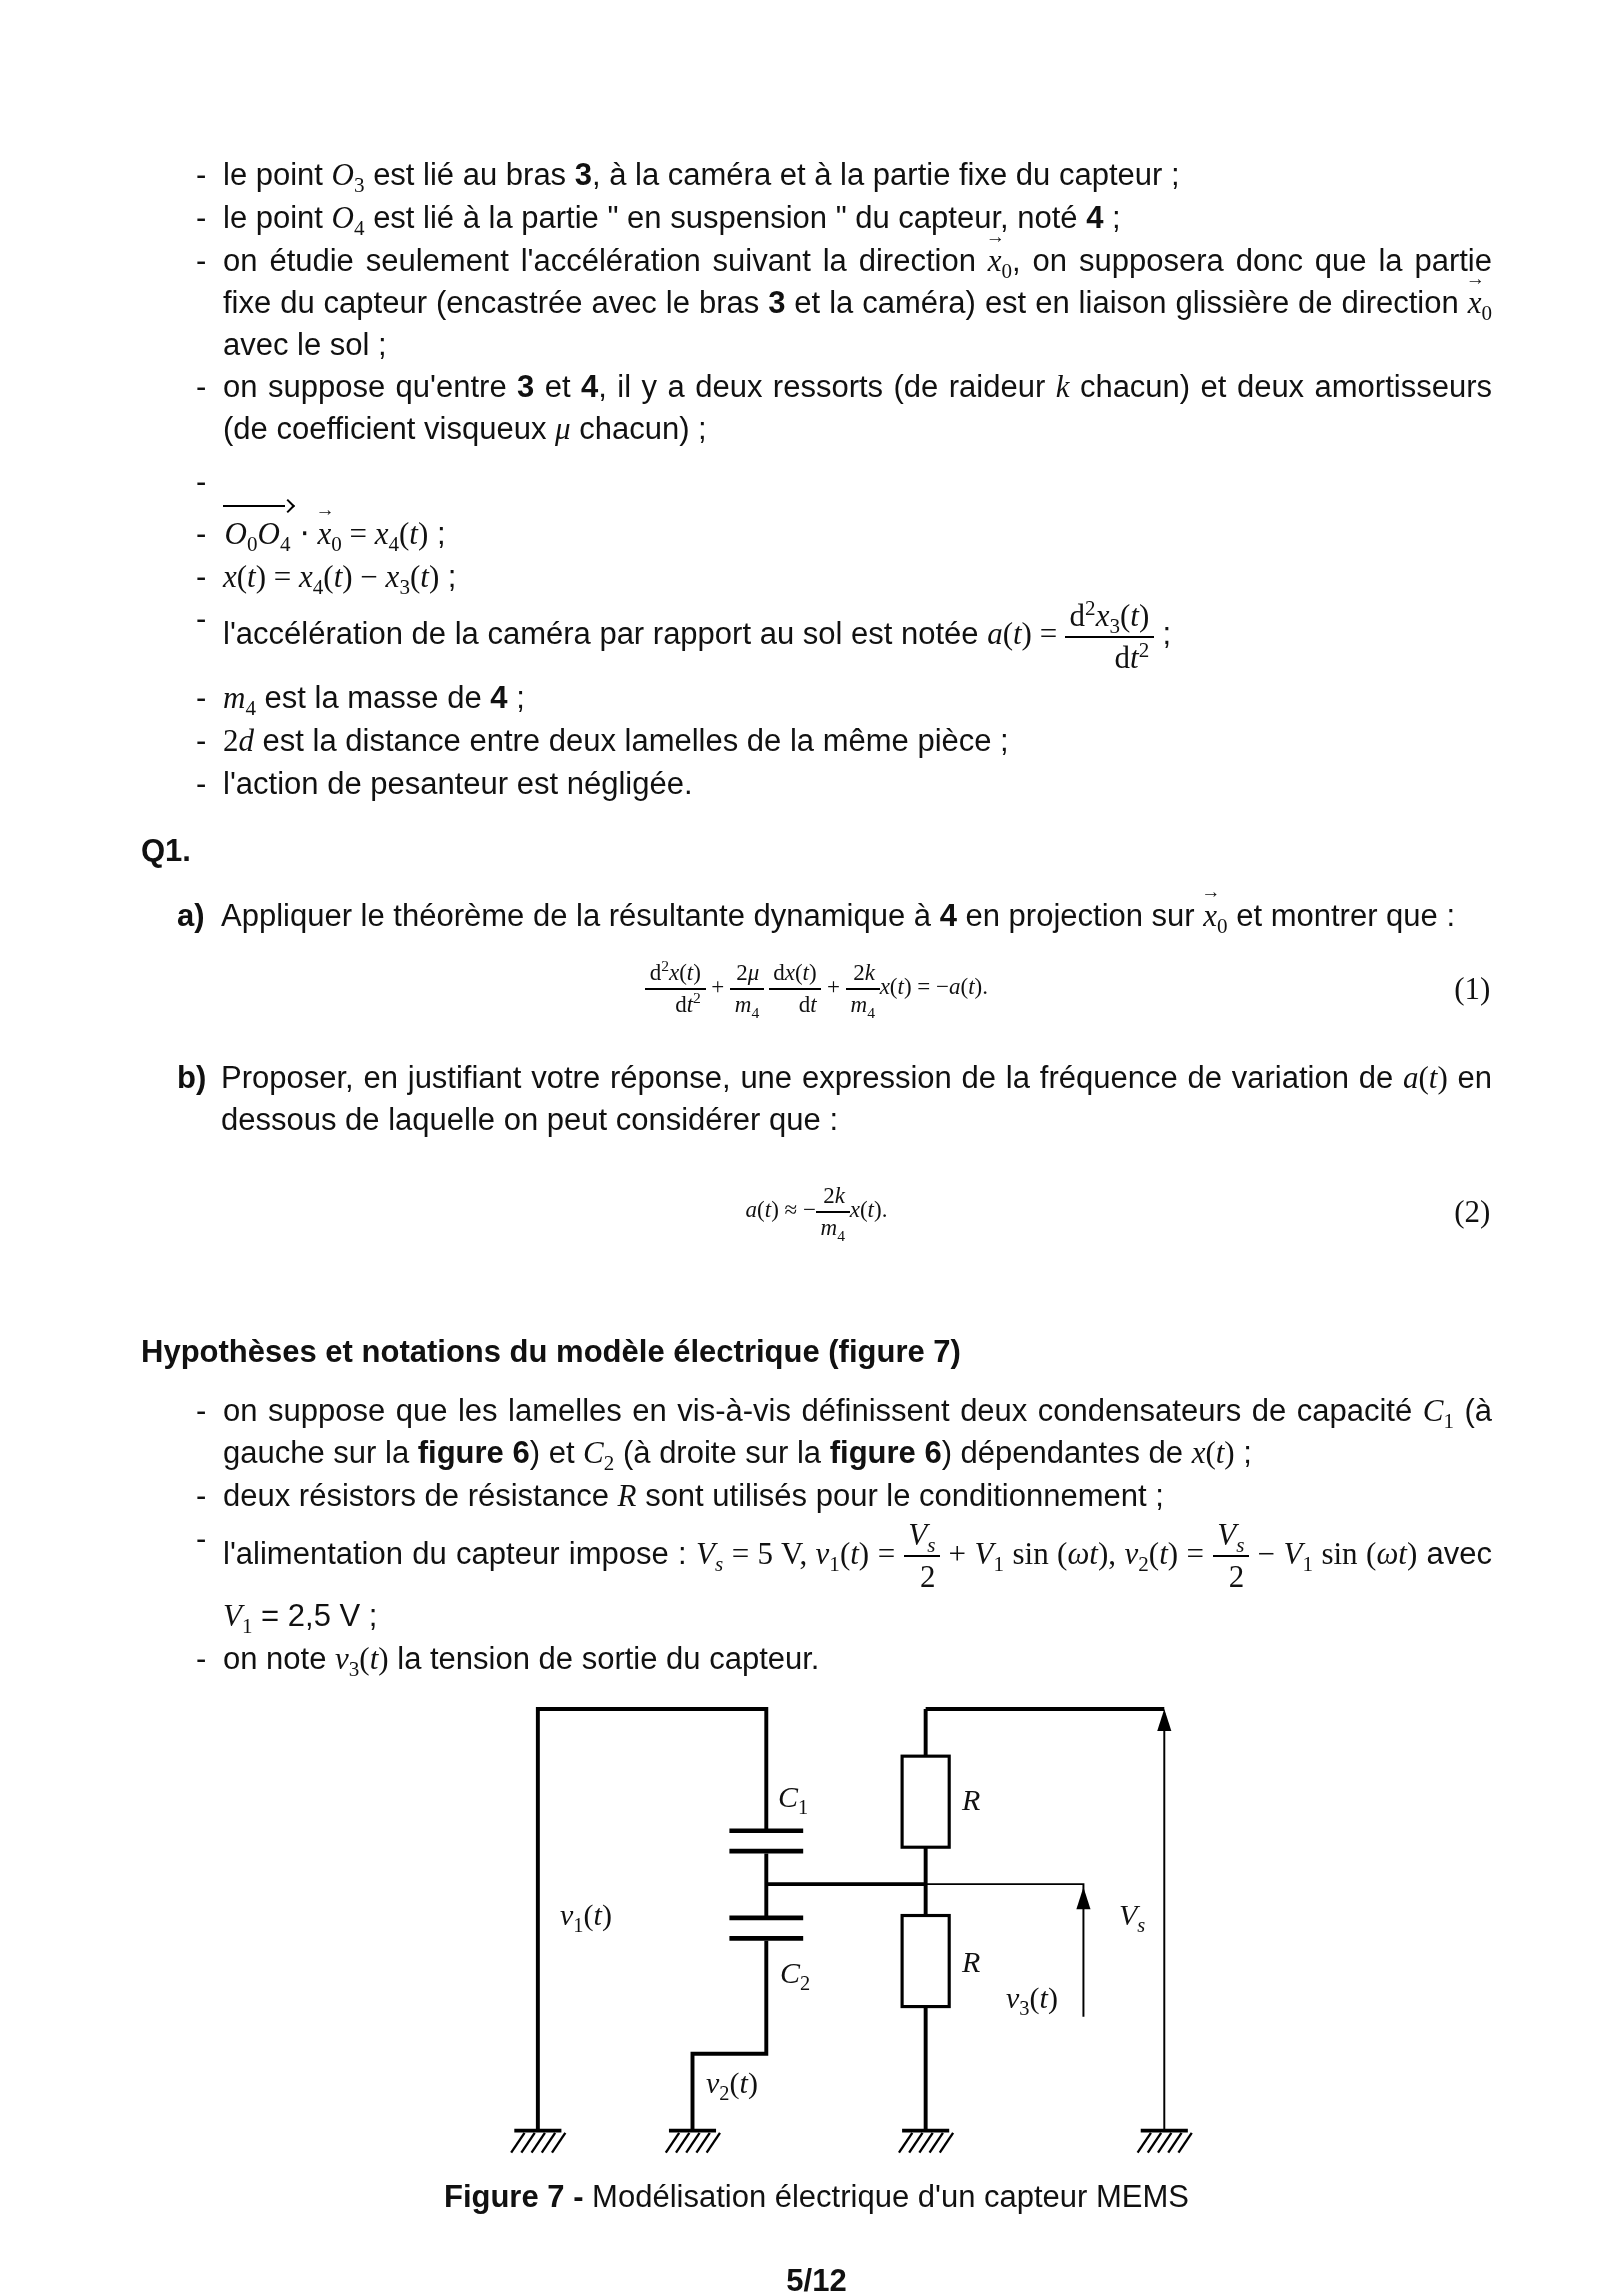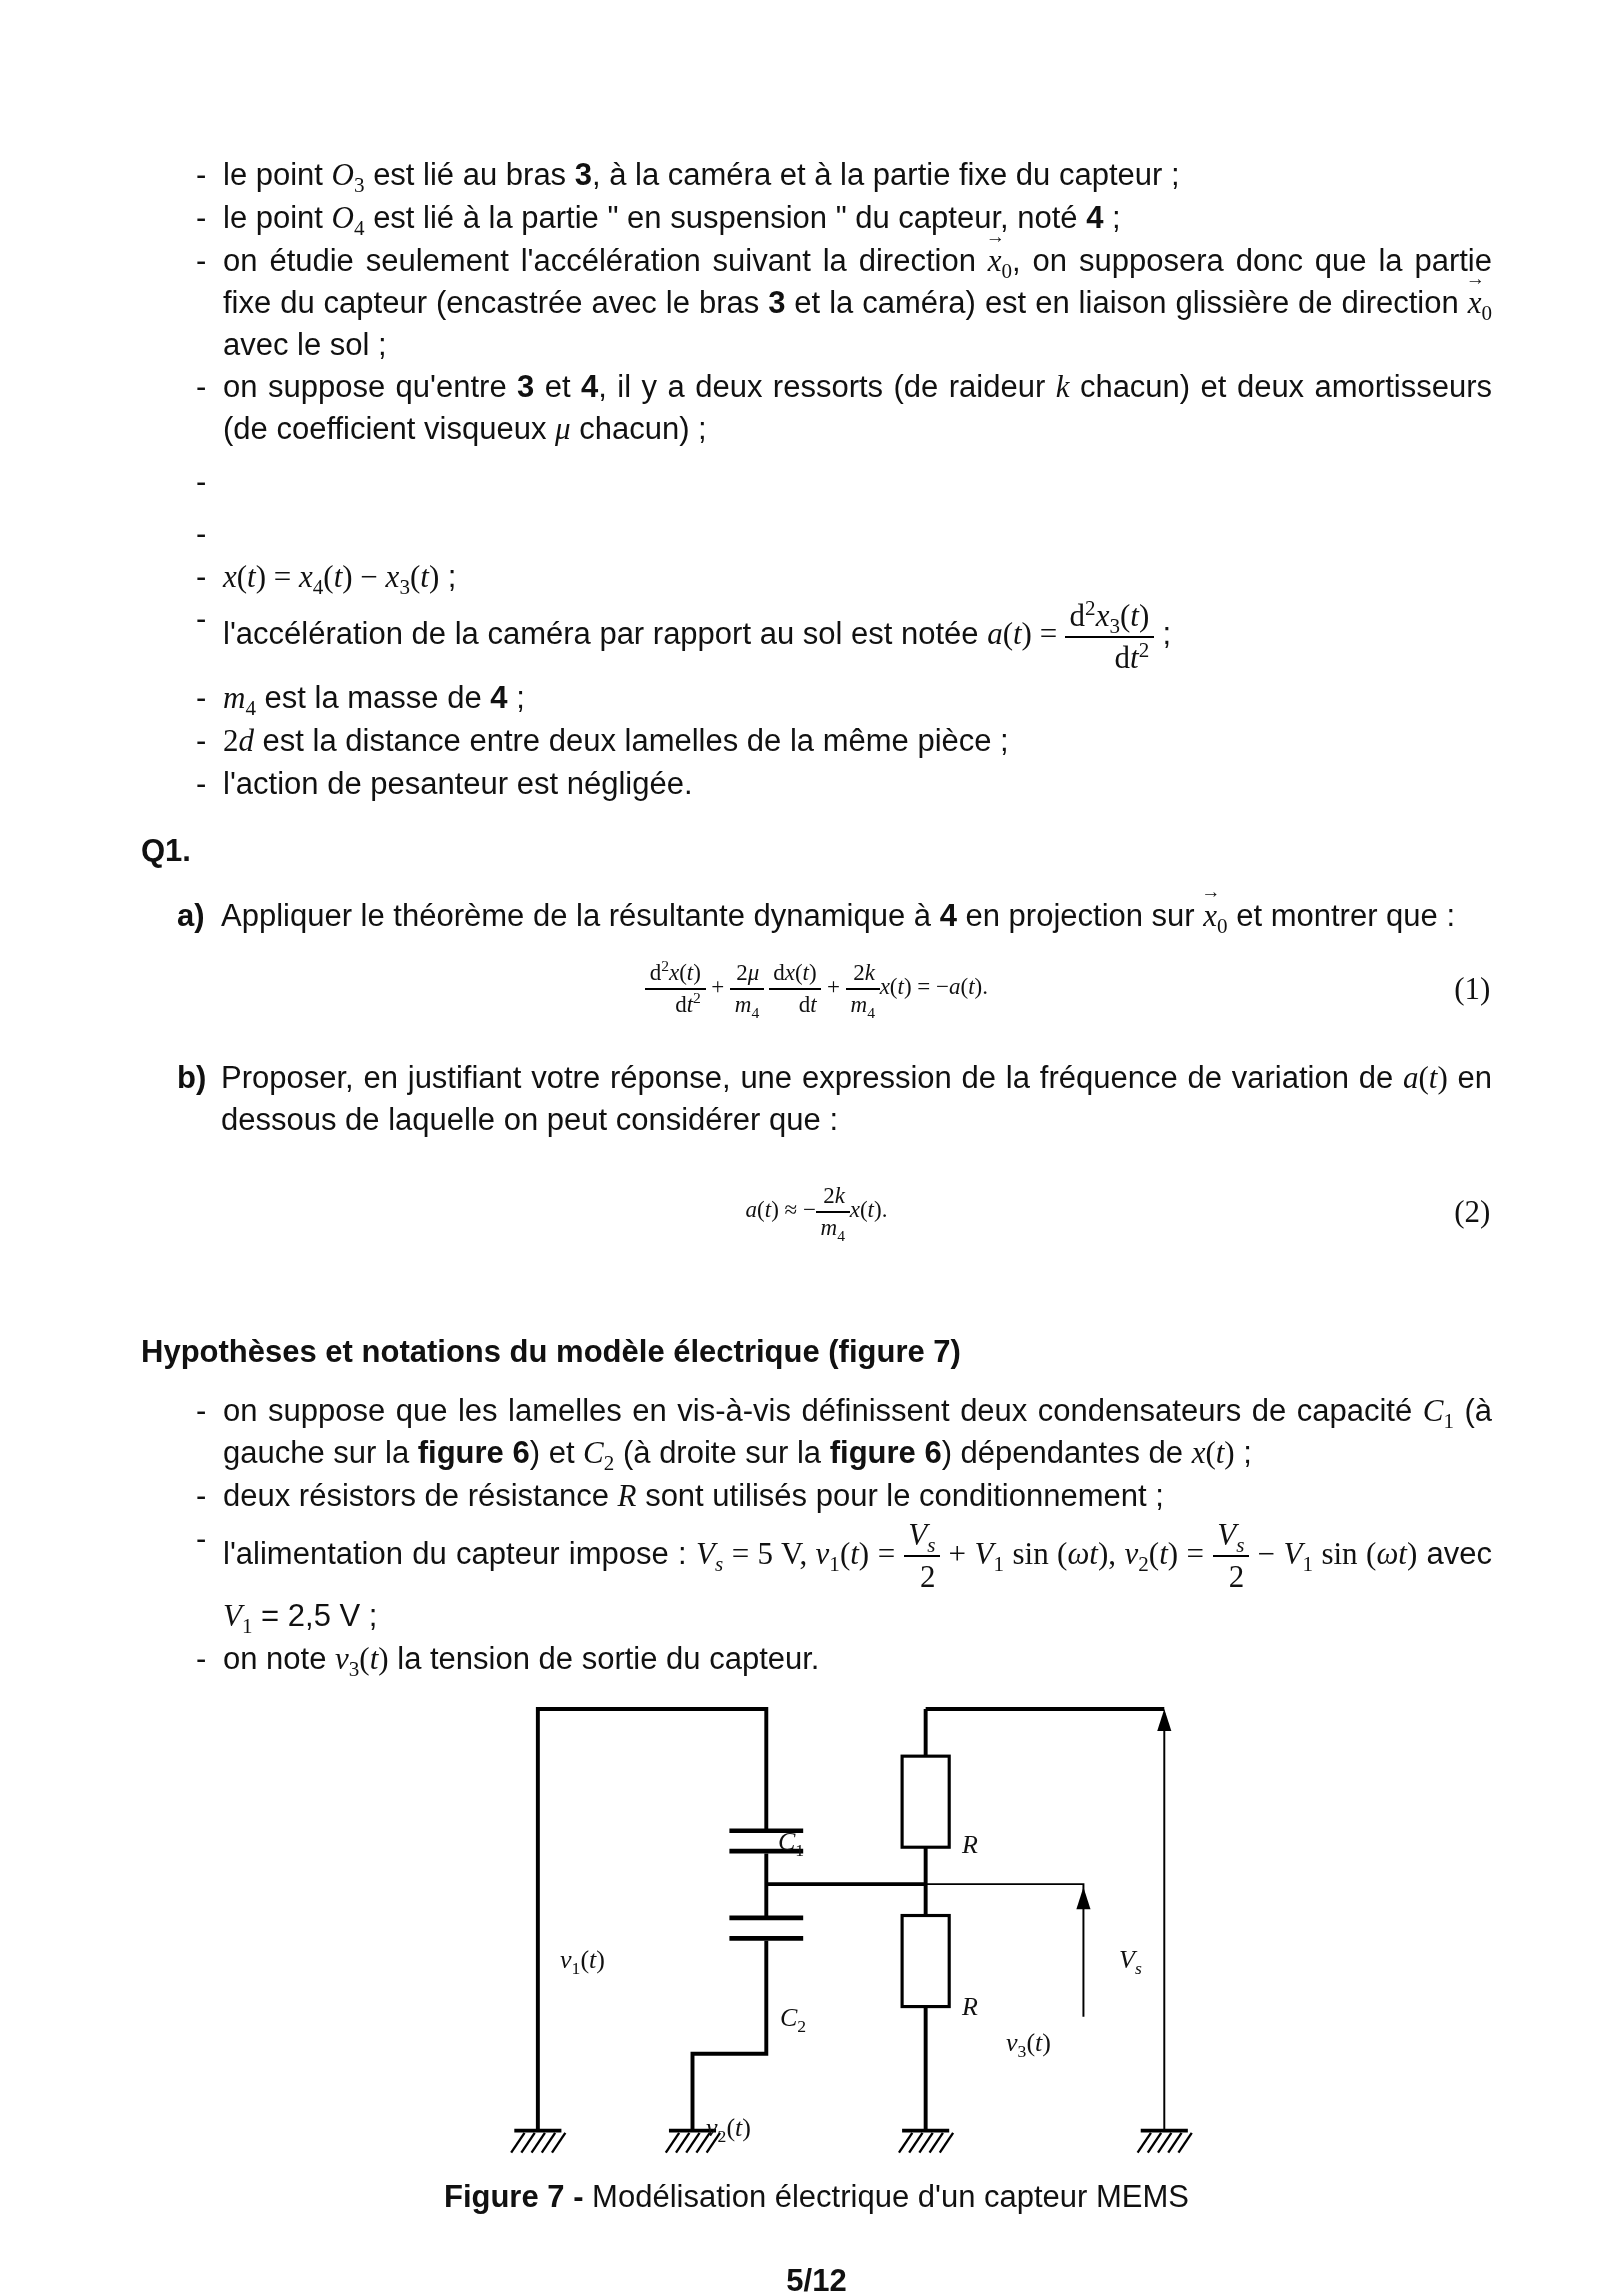--- a/index.html
+++ b/index.html
@@ -47,21 +47,21 @@
   .eq{font-family:"Liberation Serif", serif;font-size:23px;}
   .eq-num{position:absolute;right:1.6px;top:50%;transform:translateY(-50%);
           font-family:"Liberation Serif", serif;}
   .eq-row.second{margin:27px 0 3.1px;}
 
   .elec-heading{font-weight:bold;margin:75px 0 17.3px;}
 
   
   .fig-block{margin-top:11px;}
   .circuit{position:relative;width:738px;height:471px;margin-left:345px;}
-  .fig-label{position:absolute;font-family:"Liberation Serif", serif;font-size:26px;line-height:1;margin-top:47px;}
+  .fig-label{position:absolute;font-family:"Liberation Serif", serif;font-size:30px;line-height:1;}
   .fig-caption{text-align:center;margin-top:14px;}
   .page-number{text-align:center;font-weight:bold;margin-top:42px;}
 </style>
 </head>
 <body>
 
 <div class="page">
 
   <section class="hyp-list">
     <div class="li">
@@ -78,20 +78,21 @@
       </div>
     <div class="li">
         <span class="dash">-</span>
         <div class="txt">on suppose qu'entre <b>3</b> et <b>4</b>, il y a deux ressorts (de raideur <span class="m"><i>k</i></span> chacun) et deux amortisseurs (de coefficient visqueux <span class="m"><i>μ</i></span> chacun)&nbsp;;</div>
       </div>
     <div class="li">
         <span class="dash">-</span>
       </div>
     <div class="li">
         <span class="dash">-</span>
+        <div class="txt"><span class="m"><span class="ovec"><i>O</i><sub>0</sub><i>O</i><sub>4</sub></span> ⋅ <span class="vec"><i>x</i></span><sub>0</sub> = <i>x</i><sub>4</sub>(<i>t</i>)</span>&nbsp;;</div>
       </div>
     <div class="li">
         <span class="dash">-</span>
         <div class="txt"><span class="m"><i>x</i>(<i>t</i>) = <i>x</i><sub>4</sub>(<i>t</i>) − <i>x</i><sub>3</sub>(<i>t</i>)</span>&nbsp;;</div>
       </div>
     <div class="li">
         <span class="dash">-</span>
         <div class="txt">l'accélération de la caméra par rapport au sol est notée <span class="m"><i>a</i>(<i>t</i>) = <span class="frac"><span class="fn">d<sup>2</sup><i>x</i><sub>3</sub>(<i>t</i>)</span><span class="fd">d<i>t</i><sup>2</sup></span></span></span>&nbsp;;</div>
       </div>
     <div class="li">

